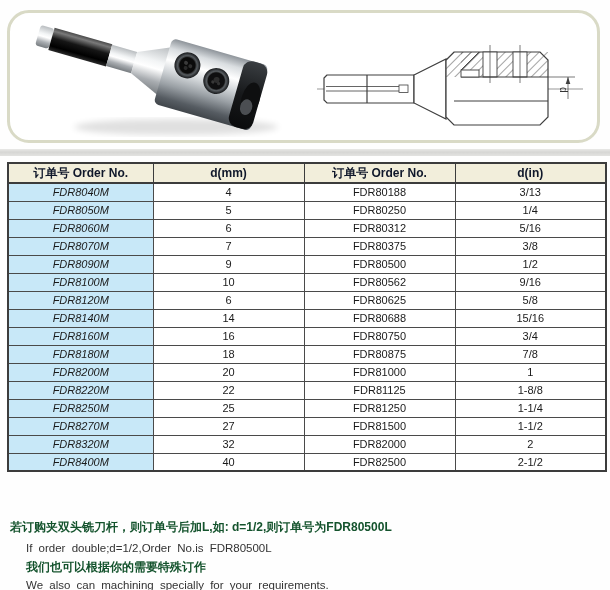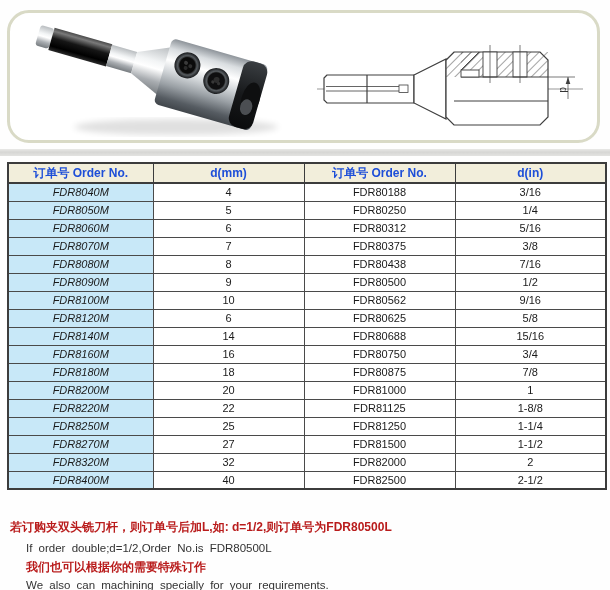--- a/index.html
+++ b/index.html
@@ -36,35 +36,35 @@
     position:absolute;left:7px;top:162px;width:598px;
     border-collapse:collapse;table-layout:fixed;
     border:2px solid var(--table-border);
   }
   table.spec col.c1{width:145px;}
   table.spec col.c2{width:151px;}
   table.spec col.c3{width:151px;}
   table.spec col.c4{width:151px;}
   table.spec th{
     height:20px;background:var(--header-bg);
-    font-size:12px;font-weight:bold;color:#1d4ed8;
+    font-size:12px;font-weight:bold;color:#0f172a;
     border:1px solid var(--table-border);
     border-bottom:2px solid var(--table-border);
     text-align:center;vertical-align:middle;
   }
   table.spec td{
     height:18px;font-size:11px;color:#1a1a1a;
     border:1px solid #4a4a4a;
     text-align:center;vertical-align:middle;
     background:#fff;
   }
   table.spec td.col-blue{background:var(--order-col-bg);font-style:italic;}
   
   .notes{position:absolute;left:10px;top:520px;width:592px;}
-  .note-zh{font-size:12px;font-weight:bold;color:#b91c1c;line-height:14px;}
+  .note-zh{font-size:12px;font-weight:bold;color:#14532d;line-height:14px;}
   .note-en{font-size:11.5px;color:#333;line-height:13px;word-spacing:3px;margin-left:16px;}
   .n2{margin-top:8px;}
   .n3{margin-top:5px;margin-left:16px;}
   .n4{margin-top:5px;}
 </style>
 </head>
 <body>
 
 <div class="card">
 
@@ -192,45 +192,39 @@
       <th>d(mm)</th>
       <th>订单号 Order No.</th>
       <th>d(in)</th>
     </tr>
   </thead>
   <tbody>
       <tr>
         <td class="col-blue">FDR8040M</td>
         <td>4</td>
         <td>FDR80188</td>
-        <td>3/16</td>
+        <td>3/13</td>
       </tr>
       <tr>
         <td class="col-blue">FDR8050M</td>
         <td>5</td>
         <td>FDR80250</td>
         <td>1/4</td>
       </tr>
       <tr>
         <td class="col-blue">FDR8060M</td>
         <td>6</td>
         <td>FDR80312</td>
         <td>5/16</td>
       </tr>
       <tr>
         <td class="col-blue">FDR8070M</td>
         <td>7</td>
         <td>FDR80375</td>
         <td>3/8</td>
-      </tr>
-      <tr>
-        <td class="col-blue">FDR8080M</td>
-        <td>8</td>
-        <td>FDR80438</td>
-        <td>7/16</td>
       </tr>
       <tr>
         <td class="col-blue">FDR8090M</td>
         <td>9</td>
         <td>FDR80500</td>
         <td>1/2</td>
       </tr>
       <tr>
         <td class="col-blue">FDR8100M</td>
         <td>10</td>

